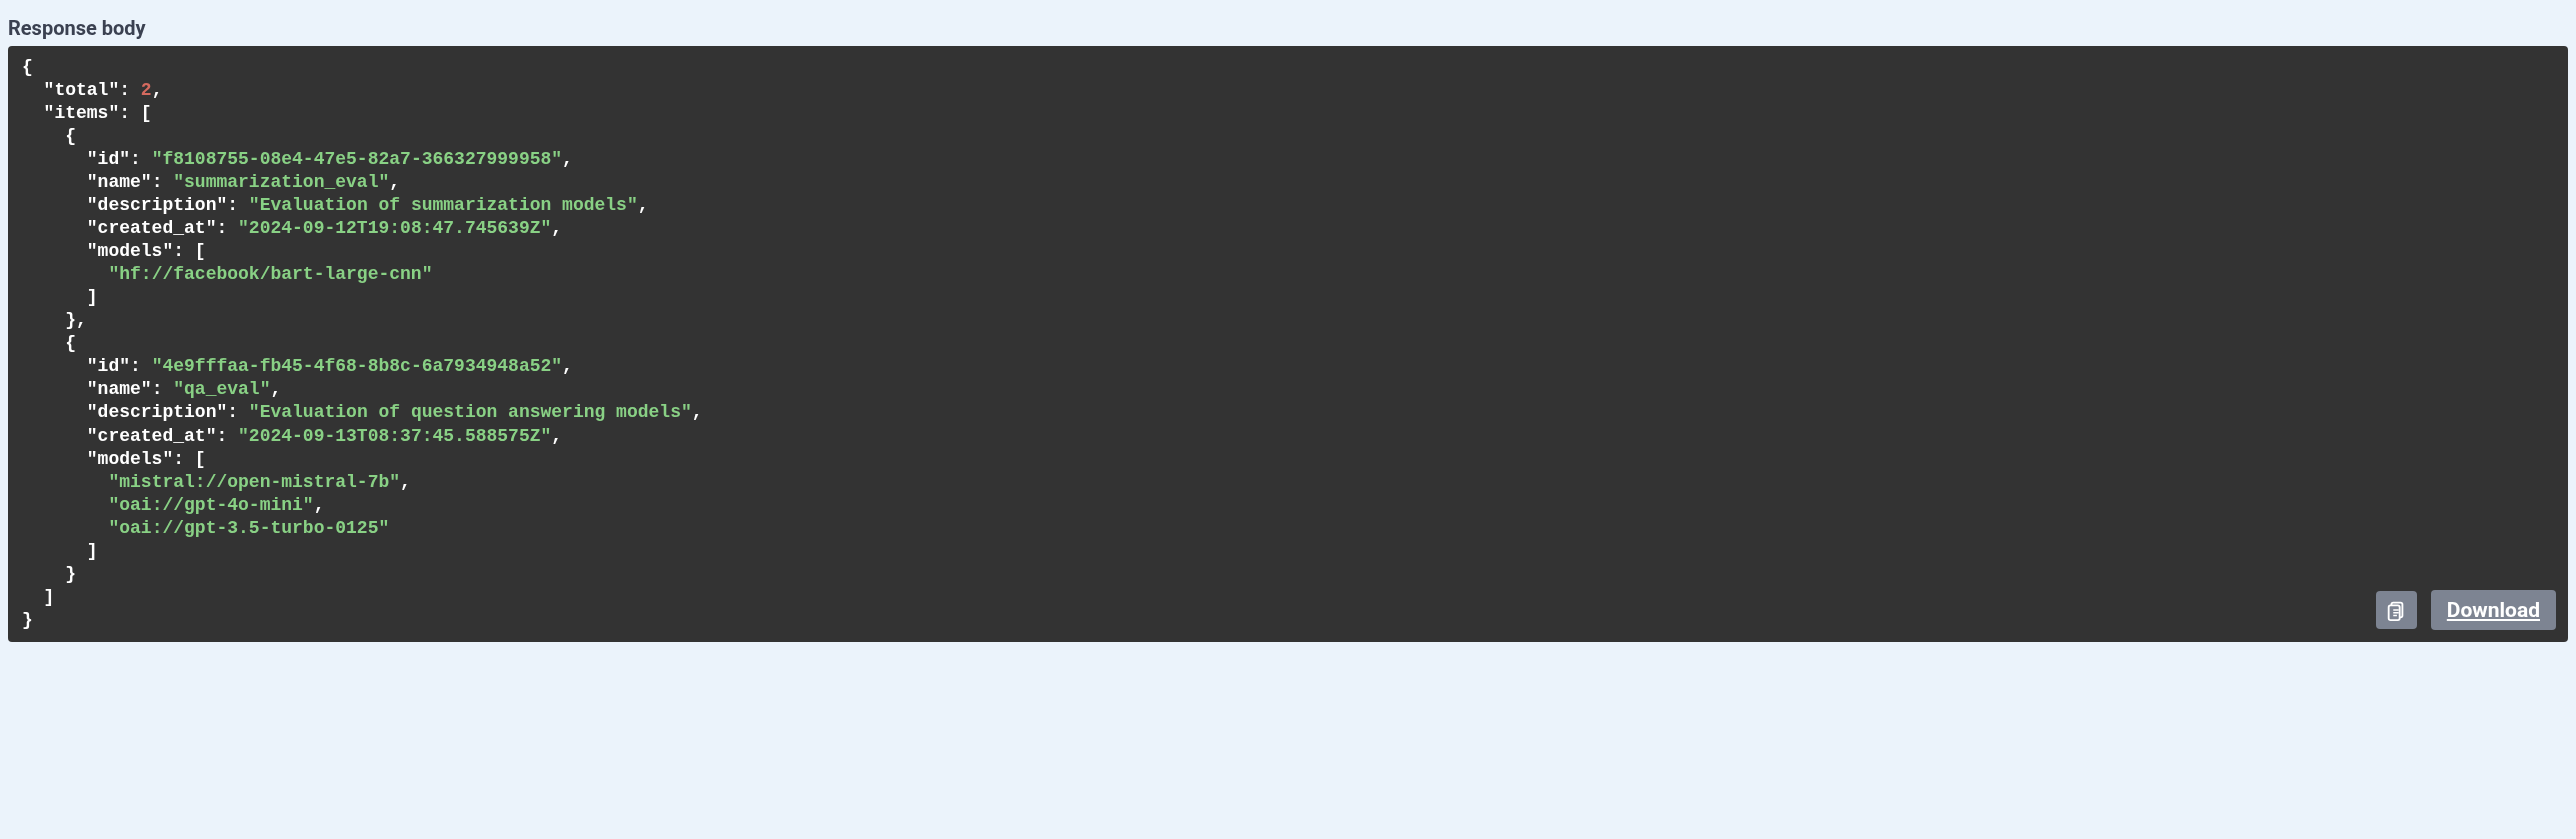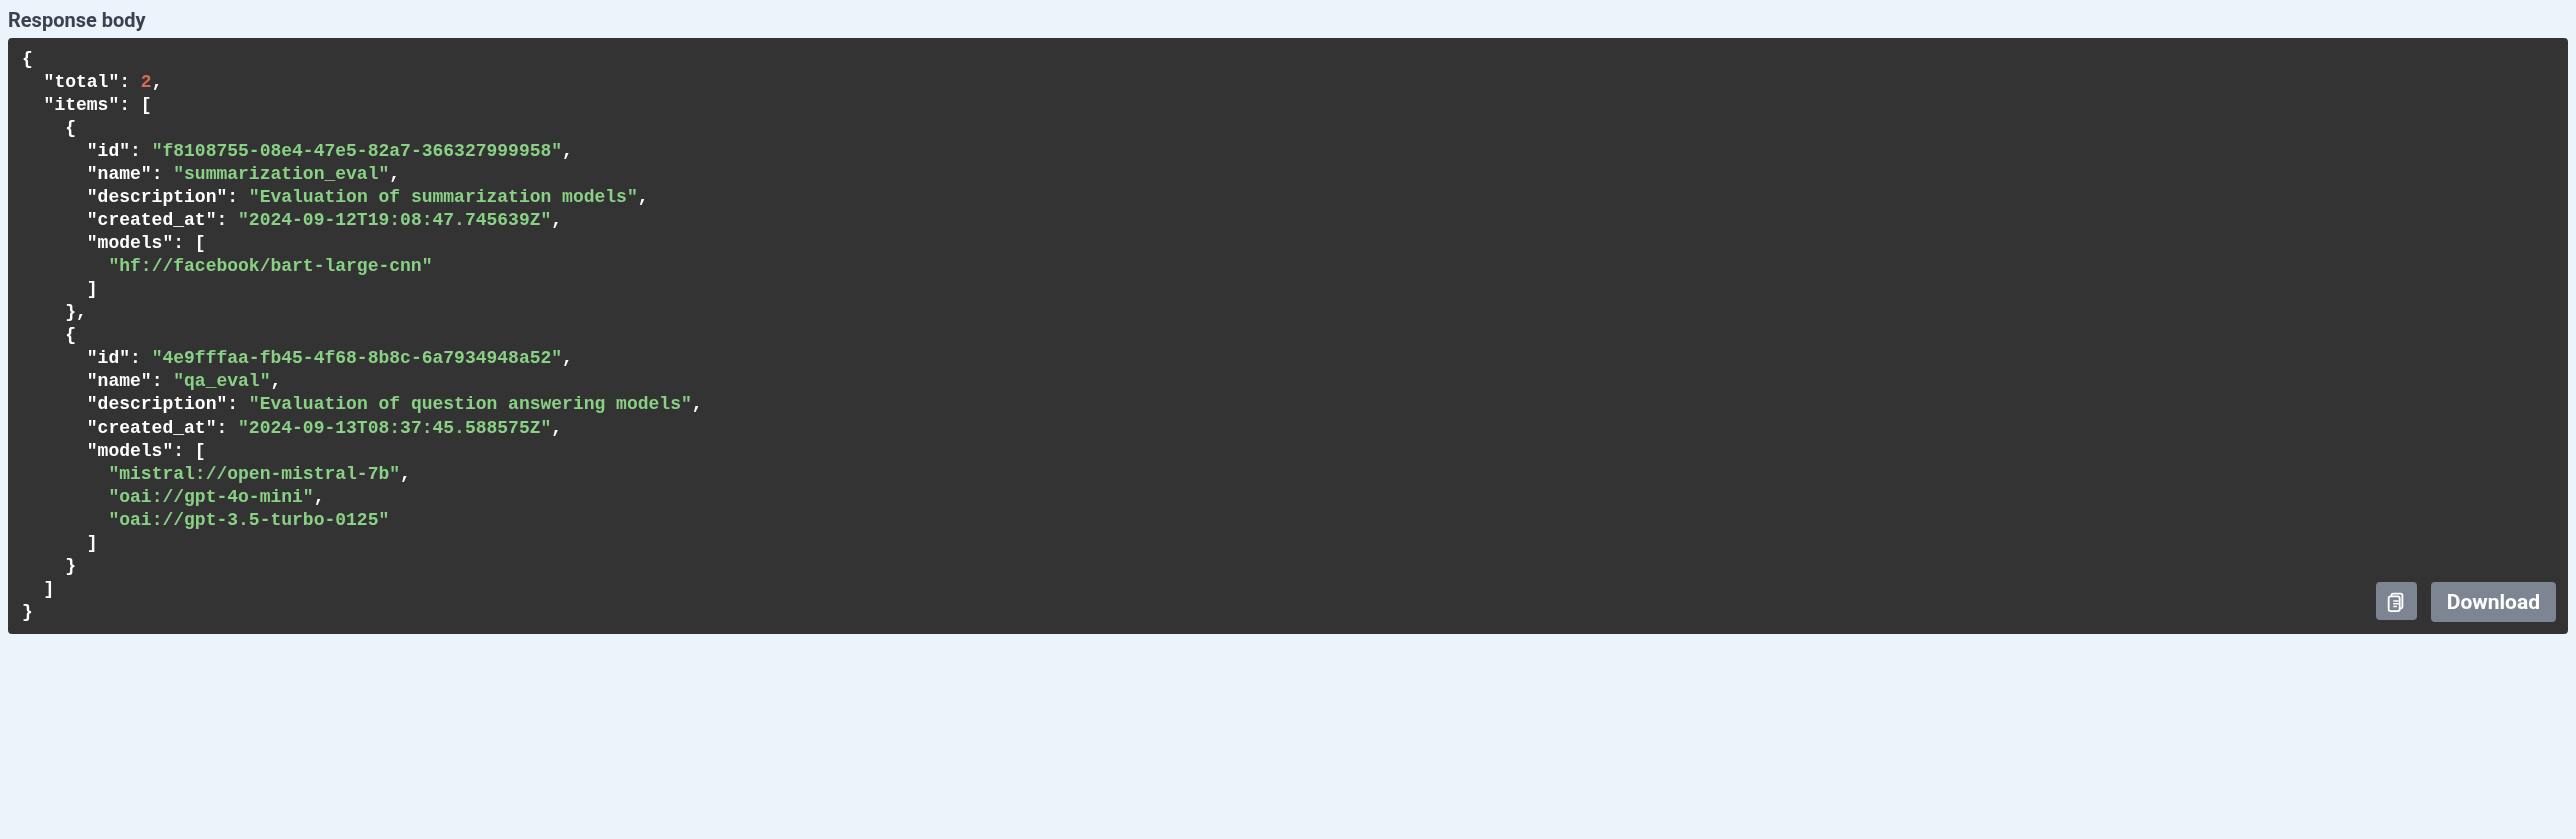--- a/index.html
+++ b/index.html
@@ -7,21 +7,21 @@
       padding: 0;
       box-sizing: border-box;
     }
     body {
       font-family: -apple-system, BlinkMacSystemFont, "Segoe UI", Roboto, sans-serif;
       background: #ebf3fb;
       padding: 0;
     }
     .response-section {
       background: #ebf3fb;
-      padding: 4px 8px 8px 8px;
+      padding: 12px 8px 8px 8px;
     }
     .response-header {
       color: #3b4151;
       font-size: 20px;
       font-weight: 700;
       padding: 4px 0 6px 0;
     }
     .code-block {
       background: #333333;
       color: #ffffff;
@@ -47,20 +47,22 @@
     }
     .json-punct {
       color: #ffffff;
     }
     .actions {
       position: absolute;
       bottom: 12px;
       right: 12px;
       display: flex;
       gap: 14px;
+      align-items: center;
+      text-decoration: underline;
     }
     .copy-btn {
       background: #7d8492;
       border: none;
       border-radius: 4px;
       width: 41px;
       height: 38px;
       display: flex;
       align-items: center;
       justify-content: center;

